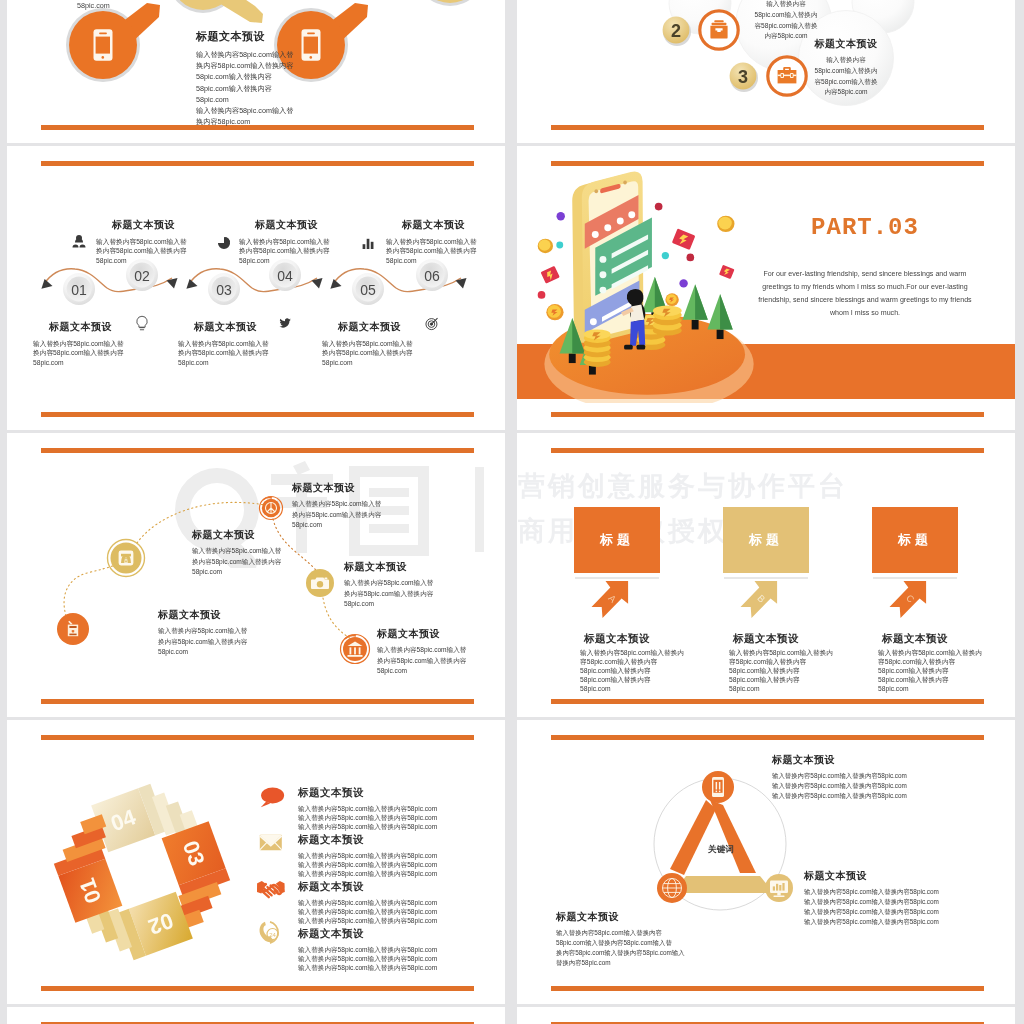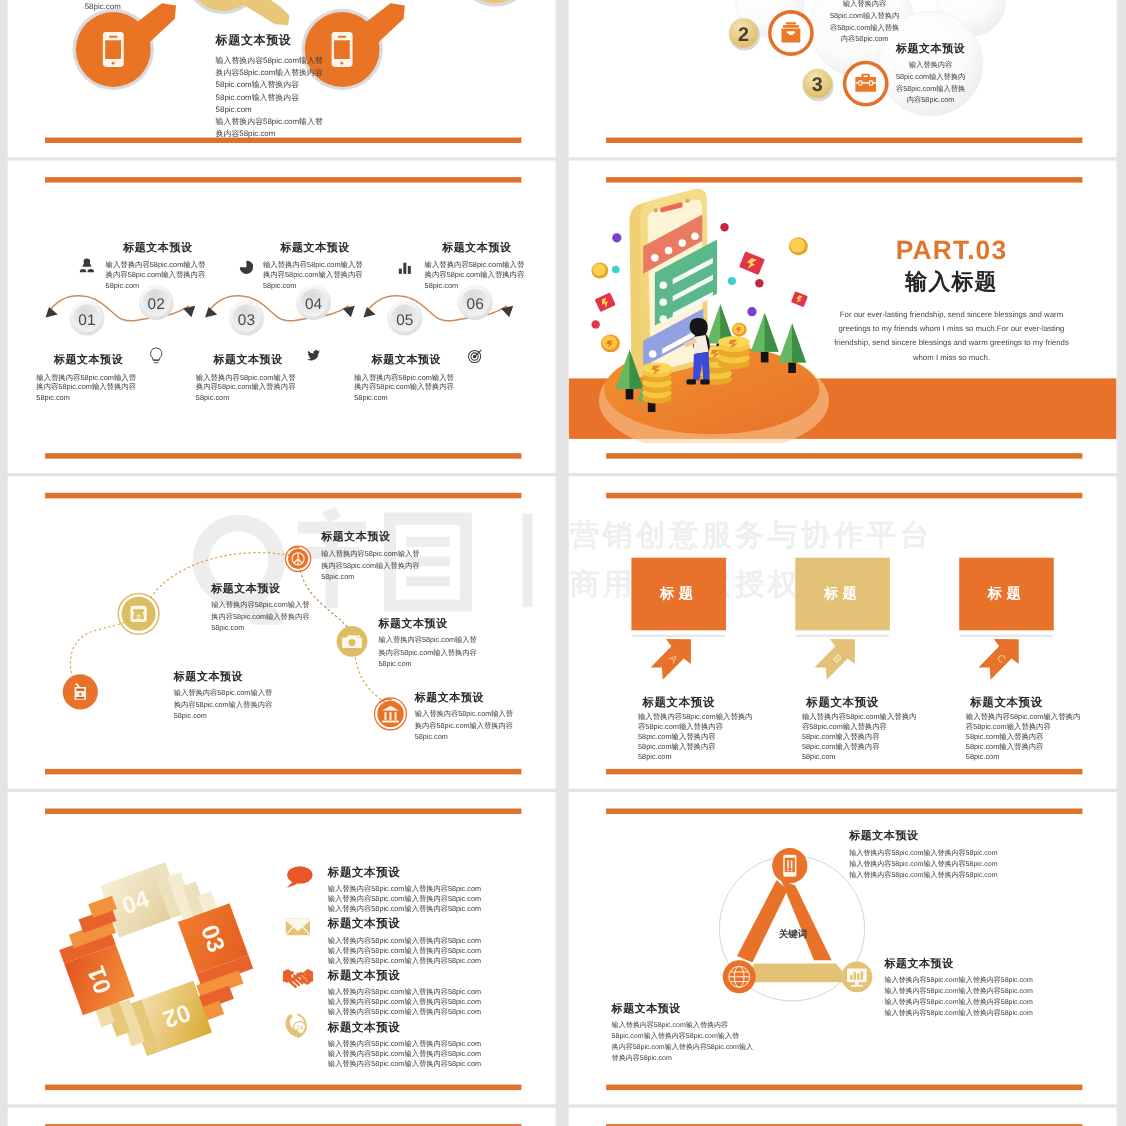--- a/index.html
+++ b/index.html
@@ -446,23 +446,22 @@
             <rect x="-10" y="-8" width="20" height="16" rx="1.4" fill="#e0354a"></rect>
             <path d="M-2 -4.5 l5.4 0 l-3.6 4.5 l3.6 0 l-5.4 6.4 l1 -5.4 l-3.6 0 z" fill="#ffd24f"></path>
           </g>
         <g transform="translate(205,116) rotate(22)">
             <rect x="-6.5" y="-5.4" width="13" height="11" rx="1.2" fill="#e0354a"></rect>
             <path d="M-1.4 -3.2 l3.6 0 l-2.3 3.2 l2.3 0 l-3.6 4.2 l0.7 -3.6 l-2.3 0 z" fill="#ffd24f"></path>
           </g>
       </g>
     </svg>
     <div style="position:absolute;left:238px;top:70px;width:220px;text-align:center">
-      <div style="font-family:Liberation Sans, sans-serif;font-size:24px;letter-spacing:1px;color:#e0762c;font-weight:bold;line-height:24px">PART.03</div>
-      <div style="font-size:20px;font-weight:bold;color:#262626;letter-spacing:1px;margin-top:6px;line-height:22px">输入标题</div>
-      <div style="font-size:7.1px;line-height:12.9px;color:#444;margin-top:12px">
+      <div style="font-family:Liberation Mono, monospace;font-size:24px;letter-spacing:1px;color:#e0762c;font-weight:bold;line-height:24px">PART.03</div>
+      <div style="font-size:7.1px;line-height:12.9px;color:#444;margin-top:28px">
         <div>For our ever-lasting friendship, send sincere blessings and warm</div>
         <div>greetings to my friends whom I miss so much.For our ever-lasting</div>
         <div>friendship, send sincere blessings and warm greetings to my friends</div>
         <div>whom I miss so much.</div>
       </div>
     </div>
   </div>
 
   <div class="slide sl-L r2">
     <div class="bar bar-top"></div>

